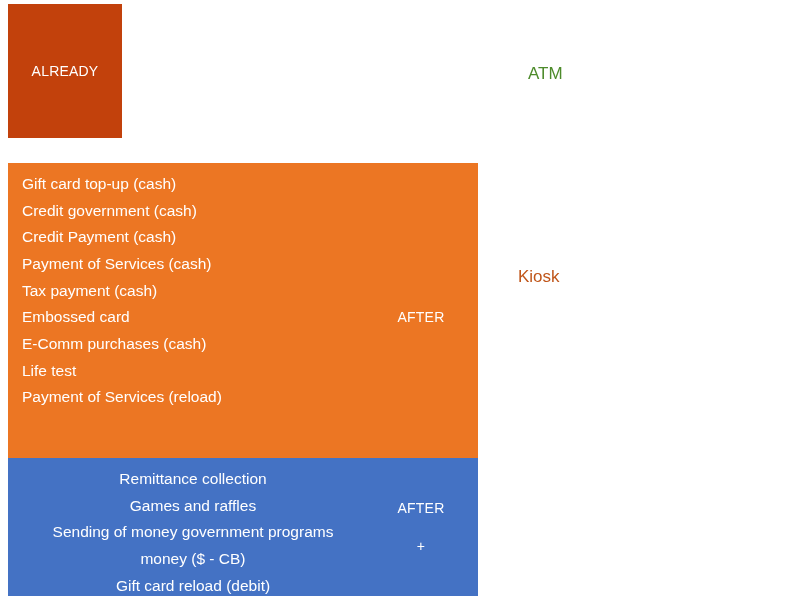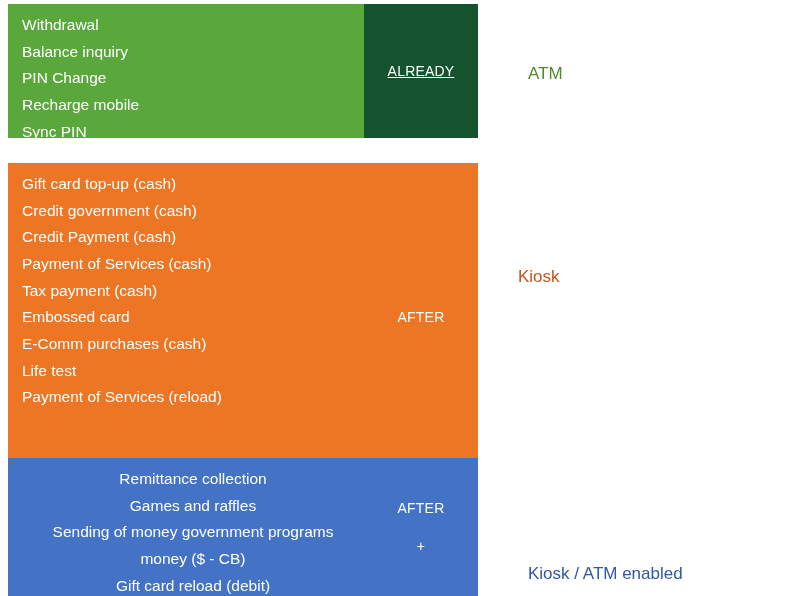--- a/index.html
+++ b/index.html
@@ -54,48 +54,41 @@
   }
   .side-label {
     position: absolute;
     font-size: 17px;
     white-space: nowrap;
   }
 
   
   #band-atm { left: 8px; top: 4px; width: 470px; height: 134px; }
   #band-atm .band-items { width: 356px; background: #5aa73c; }
-  #band-atm .band-tag  { width: 114px; background: #14532d; text-decoration: underline; }
+  #band-atm .band-tag  { width: 114px; background: #c2410c; }
   #label-atm { left: 528px; top: 48px; color: #4d8b2b; margin-top: 16px; }
 
   
   #band-kiosk { left: 8px; top: 163px; width: 470px; height: 308px; }
   #band-kiosk .band-items { width: 356px; background: #ec7623; }
   #band-kiosk .band-tag  { width: 114px; background: #ec7623; }
   #label-kiosk { left: 518px; top: 267px; color: #c0561a; }
 
   
   #band-blue { left: 8px; top: 458px; width: 470px; height: 138px; }
   #band-blue .band-items { width: 356px; background: #4472c4; align-items: center; }
   #band-blue .band-tag  { width: 114px; background: #4472c4; }
   #label-blue { left: 528px; top: 564px; color: #3159a3; }
 </style>
 </head>
 <body>
 
 <div class="canvas">
 
   <div class="band" id="band-atm">
-    <div class="band-items">
-      <div class="item">Withdrawal</div>
-      <div class="item">Balance inquiry</div>
-      <div class="item">PIN Change</div>
-      <div class="item">Recharge mobile</div>
-      <div class="item">Sync PIN</div>
-    </div>
     <div class="band-tag">
       <span>ALREADY</span>
     </div>
   </div>
   <div class="side-label" id="label-atm">ATM</div>
 
   <div class="band" id="band-kiosk">
     <div class="band-items">
       <div class="item">Gift card top-up (cash)</div>
       <div class="item">Credit government (cash)</div>
@@ -119,15 +112,14 @@
       <div class="item">Games and raffles</div>
       <div class="item">Sending of money government programs</div>
       <div class="item">money ($ - CB)</div>
       <div class="item">Gift card reload (debit)</div>
     </div>
     <div class="band-tag">
       <span>AFTER</span>
       <span class="tag-plus">+</span>
     </div>
   </div>
-  <div class="side-label" id="label-blue">Kiosk / ATM enabled</div>
 
 </div>
 
 </body></html>

